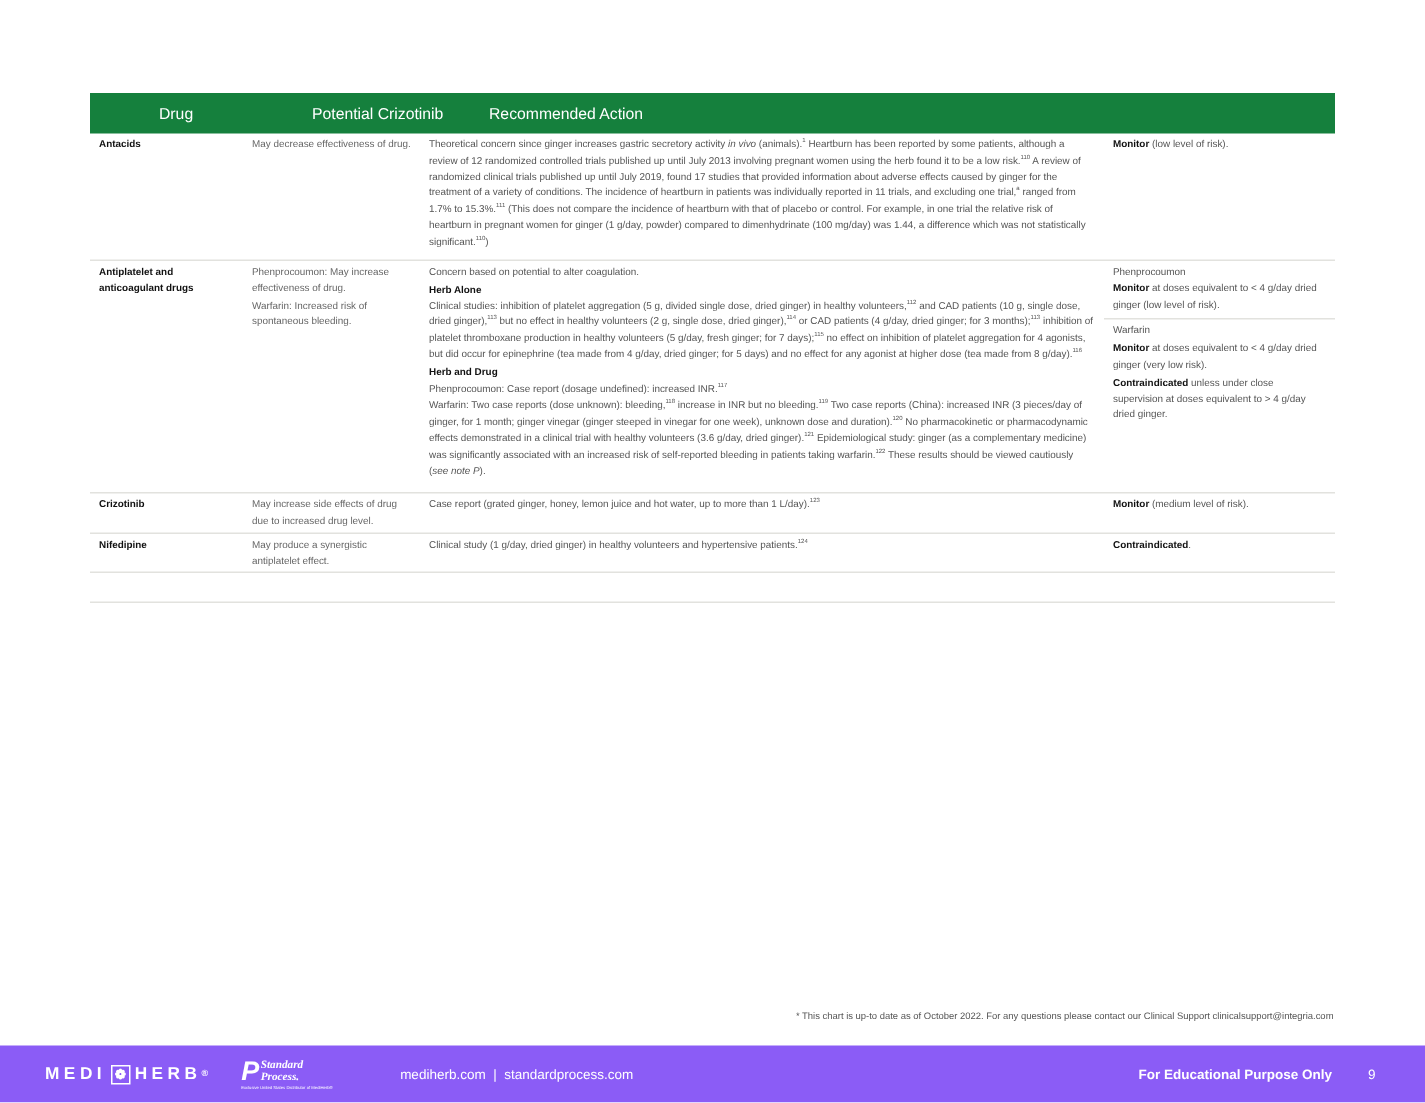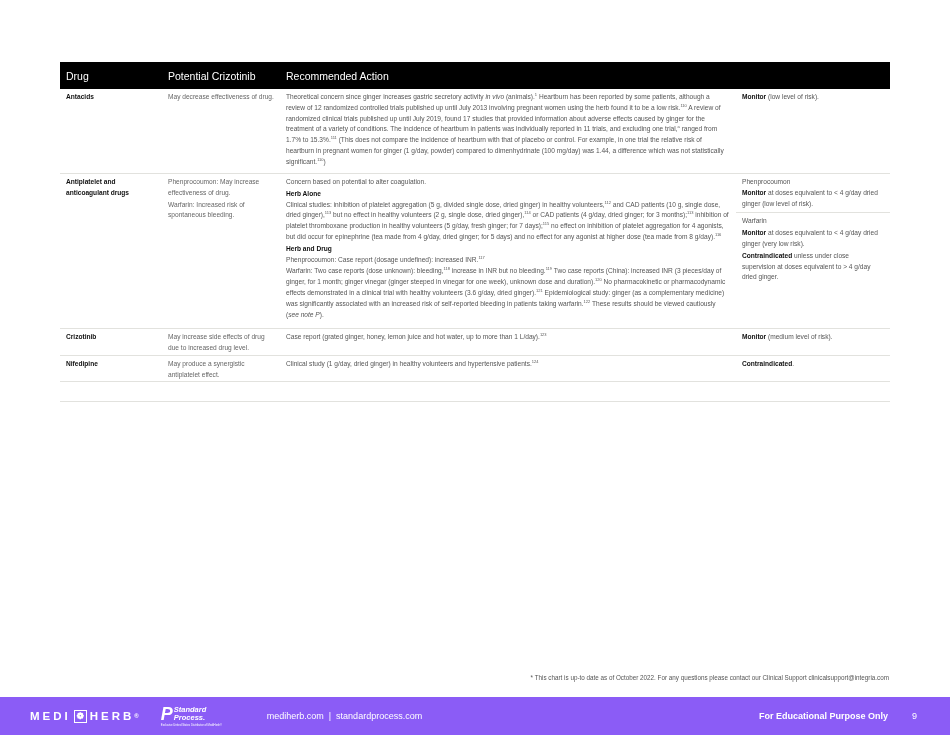--- a/index.html
+++ b/index.html
@@ -1,21 +1,21 @@
 <!DOCTYPE html>
 <html><head>
 <meta charset="utf-8">
 <style>
   * { box-sizing: border-box; margin: 0; padding: 0; }
   html, body { width: 950px; height: 735px; background: #ffffff; overflow: hidden; }
   body { font-family: "Liberation Sans", sans-serif; color: #555; position: relative; }
 
   .table { position: absolute; left: 60px; top: 62px; width: 830px; }
-  .thead { height: 27px; background: #000000; color: #fff; display: flex; align-items: center;
-           font-size: 10.5px; font-family: "Liberation Sans", sans-serif; }
+  .thead { height: 27px; background: #15803d; color: #fff; display: flex; align-items: center;
+           font-size: 10.5px; font-family: "Liberation Sans", sans-serif; padding-left: 40px; }
   .thead .c1 { width: 102px; padding-left: 6px; }
   .thead .c2 { width: 118px; padding-left: 6px; }
   .thead .c3 { width: 456px; padding-left: 6px; }
   .thead .c4 { width: 154px; padding-left: 6px; }
 
   .herb-row { height: 19px; background: #ebebe7; display: flex; align-items: center; padding-left: 6px; }
   .herb-name { color: #005e4f; font-size: 11.5px; }
   .herb-latin { color: #222; font-size: 7px; font-style: italic; margin-left: 3px; }
 
   .row { display: flex; border-bottom: 1px solid #e2e2de; font-size: 6.6px; line-height: 10.8px; }
@@ -35,21 +35,21 @@
   .note { position: absolute; right: 61px; top: 674px; font-size: 6.3px; color: #555; }
 
   .footer { position: absolute; left: 0; top: 697px; width: 950px; height: 38px; background: #8b5cf6; color: #fff;
             display: flex; align-items: center; }
   .logo-mh { margin-left: 30px; font-size: 11.5px; letter-spacing: 3px; font-weight: bold; display: flex; align-items: center; }
   .logo-mh .flower { width: 13px; height: 13px; border: 1px solid #fff; margin: 0 3px; display: inline-flex;
                      align-items: center; justify-content: center; font-size: 9px; letter-spacing: 0; }
   .logo-sp { margin-left: 22px; display: flex; flex-direction: column; }
   .logo-sp .row1 { display: flex; align-items: center; }
   .logo-sp .p { font-size: 18px; font-weight: bold; font-style: italic; line-height: 16px; margin-right: 1px; }
-  .logo-sp .words { font-size: 7.5px; font-weight: bold; font-style: italic; line-height: 7.5px; }
+  .logo-sp .words { font-size: 7.5px; font-weight: bold; font-style: italic; line-height: 7.5px; font-family: Liberation Serif, serif; }
   .logo-sp .tag { font-size: 2.8px; margin-top: 1px; }
   .links { margin-left: 45px; font-size: 9px; }
   .edu { position: absolute; right: 62px; font-size: 9px; font-weight: bold; }
   .page { position: absolute; right: 33px; font-size: 9px; }
 </style>
 </head>
 <body>
 
 <div class="table">
   <div class="thead">

